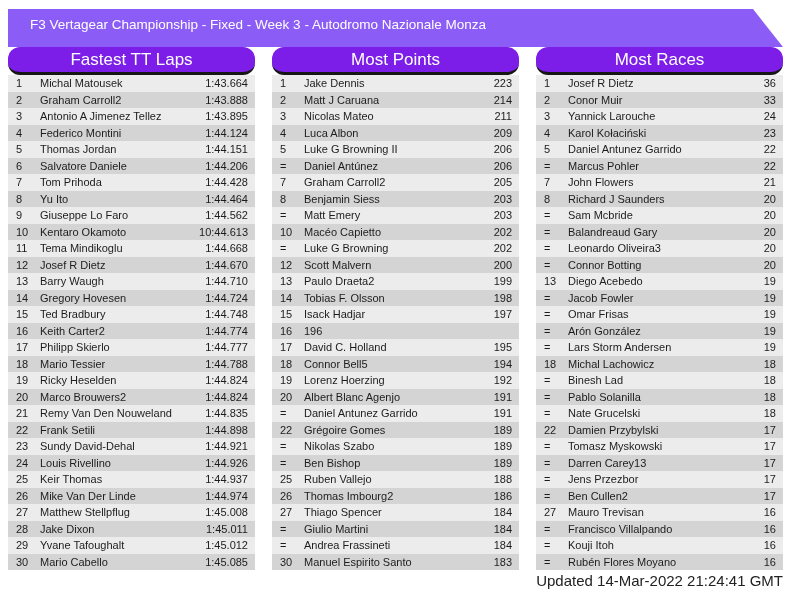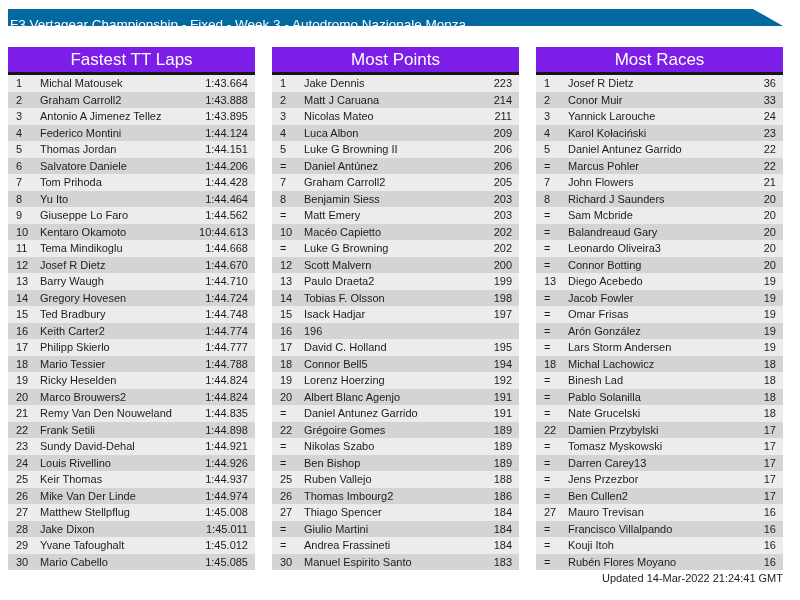--- a/index.html
+++ b/index.html
@@ -10,26 +10,26 @@
   }
   #stage {
     position: relative;
     width: 800px; height: 600px;
     overflow: hidden;
     background: #ffffff;
   }
   .title-bar {
     position: absolute;
     left: 8px; top: 9px;
-    width: 775px; height: 17px;
-    background: #0369a1;
+    width: 775px; height: 38px;
+    background: #8b5cf6;
     color: #ffffff;
     font-size: 13.5px;
     line-height: 31px;
-    padding-left: 2px;
+    padding-left: 22px;
     box-sizing: border-box;
     clip-path: polygon(0 0, 745px 0, 775px 100%, 0 100%);
     white-space: nowrap;
   }
   .tables {
     position: absolute;
     left: 8px; top: 47px;
     display: flex;
     gap: 17px;
   }
@@ -37,20 +37,21 @@
   .board-header {
     height: 25px;
     background: #7c1ee8;
     color: #ffffff;
     text-align: center;
     font-size: 17px;
     line-height: 25px;
     border-bottom: 3px solid #161616;
     white-space: nowrap;
     overflow: hidden;
+    border-radius: 12px;
   }
   .row {
     display: flex;
     align-items: center;
     height: 16.5px;
     font-size: 11px;
     color: #1c1c1c;
   }
   .row.odd  { background: #ececec; }
   .row.even { background: #d4d4d4; }
@@ -67,21 +68,21 @@
   }
   .value {
     flex: 0 0 auto;
     padding-right: 7px;
     text-align: right;
     white-space: nowrap;
   }
   .footer {
     position: absolute;
     right: 17px; top: 572px;
-    font-size: 11px;
+    font-size: 15px;
     color: #222222;
   }
 </style>
 </head>
 <body>
 
 <div id="stage">
   <div class="title-bar">F3 Vertagear Championship - Fixed - Week 3 - Autodromo Nazionale Monza</div>
 
   <div class="tables">

